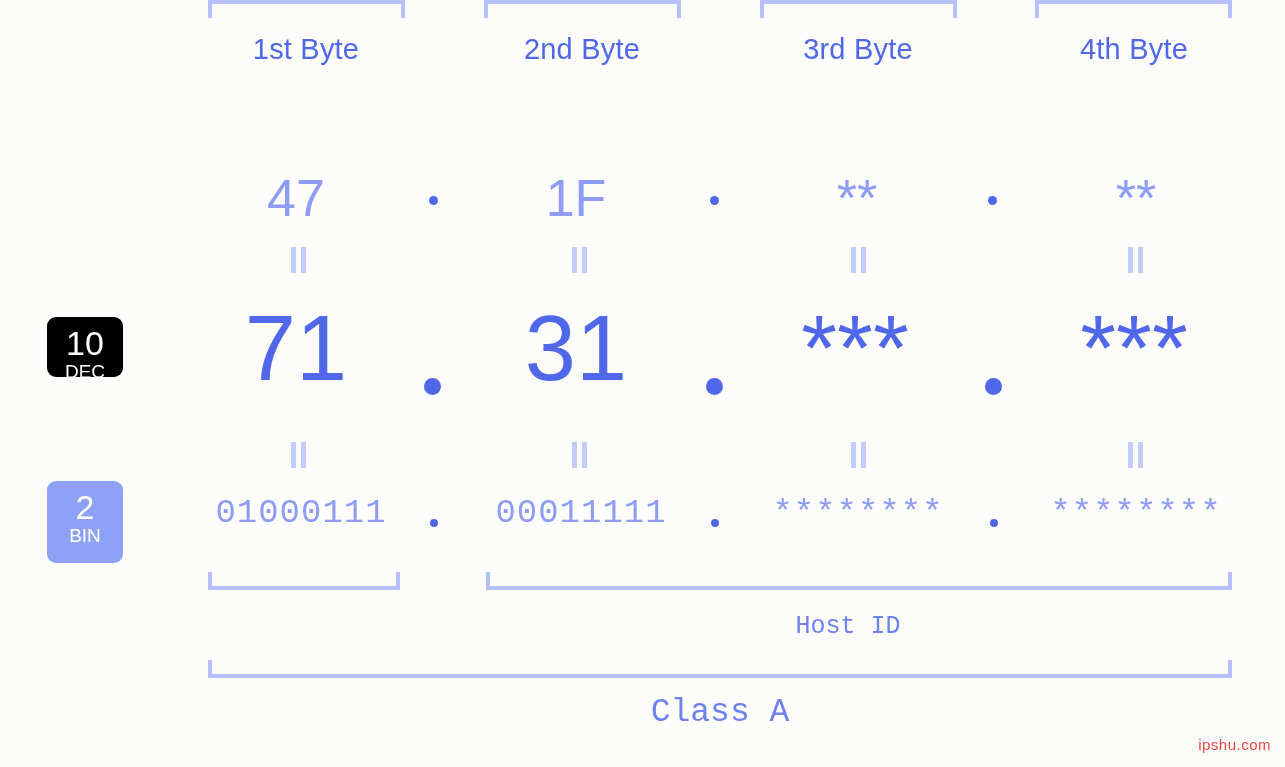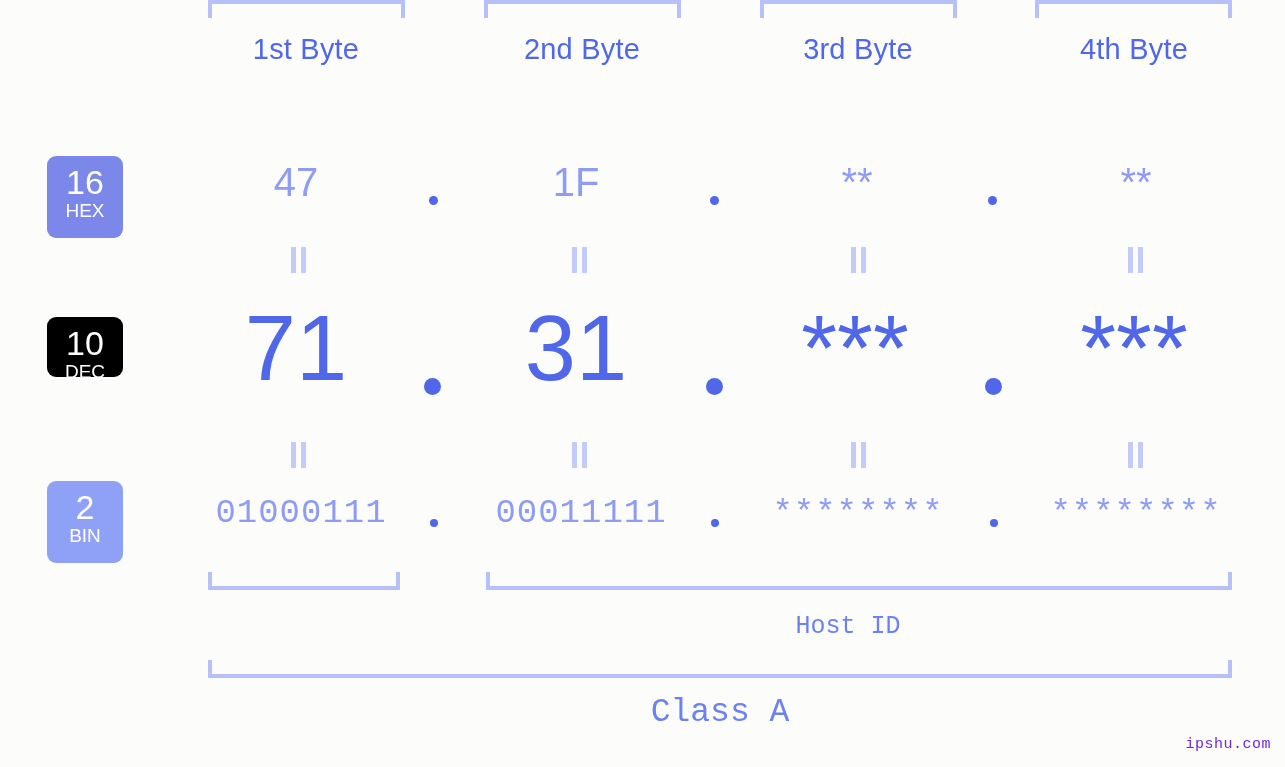--- a/index.html
+++ b/index.html
@@ -78,22 +78,22 @@
   #badge-bin { top: 481px; height: 82px; background: #8fa1f7; }
 
   
   .cell {
     position: absolute;
     width: 200px;
     text-align: center;
     white-space: nowrap;
   }
   .row-hex .cell {
-    top: 152px;
-    font-size: 40px;
+    top: 168px;
+    font-size: 52px;
     line-height: 60px;
     color: #8e9cf3;
     font-family: "Liberation Sans", sans-serif;
   }
   .row-dec .cell {
     top: 296px;
     font-size: 92px;
     line-height: 104px;
     color: #4f67e8;
     font-family: "Liberation Sans", sans-serif;
@@ -156,44 +156,40 @@
     font-family: "Liberation Mono", monospace;
     white-space: nowrap;
   }
 
   
   #watermark {
     position: absolute;
     right: 14px;
     bottom: 14px;
     font-size: 15px;
-    color: #6d28d9;
-    font-family: Liberation Mono, monospace;
+    color: #ef4444;
+    font-family: Liberation Sans, sans-serif;
     letter-spacing: 0.5px;
   }
 </style>
 </head>
 <body>
 
 <div id="stage">
 
   <div class="byte-label" style="left:206px;">1st Byte</div>
   <div class="byte-label" style="left:482px;">2nd Byte</div>
   <div class="byte-label" style="left:758px;">3rd Byte</div>
   <div class="byte-label" style="left:1034px;">4th Byte</div>
 
   <div class="bracket-top" style="left:208px;  width:197px;"></div>
   <div class="bracket-top" style="left:484px;  width:197px;"></div>
   <div class="bracket-top" style="left:760px;  width:197px;"></div>
   <div class="bracket-top" style="left:1035px; width:197px;"></div>
 
-  <div class="badge" id="badge-hex">
-    <span class="num">16</span>
-    <span class="nm">HEX</span>
-  </div>
   <div class="badge" id="badge-dec">
     <span class="num">10</span>
     <span class="nm">DEC</span>
   </div>
   <div class="badge" id="badge-bin">
     <span class="num">2</span>
     <span class="nm">BIN</span>
   </div>
 
   <div class="row-hex">

